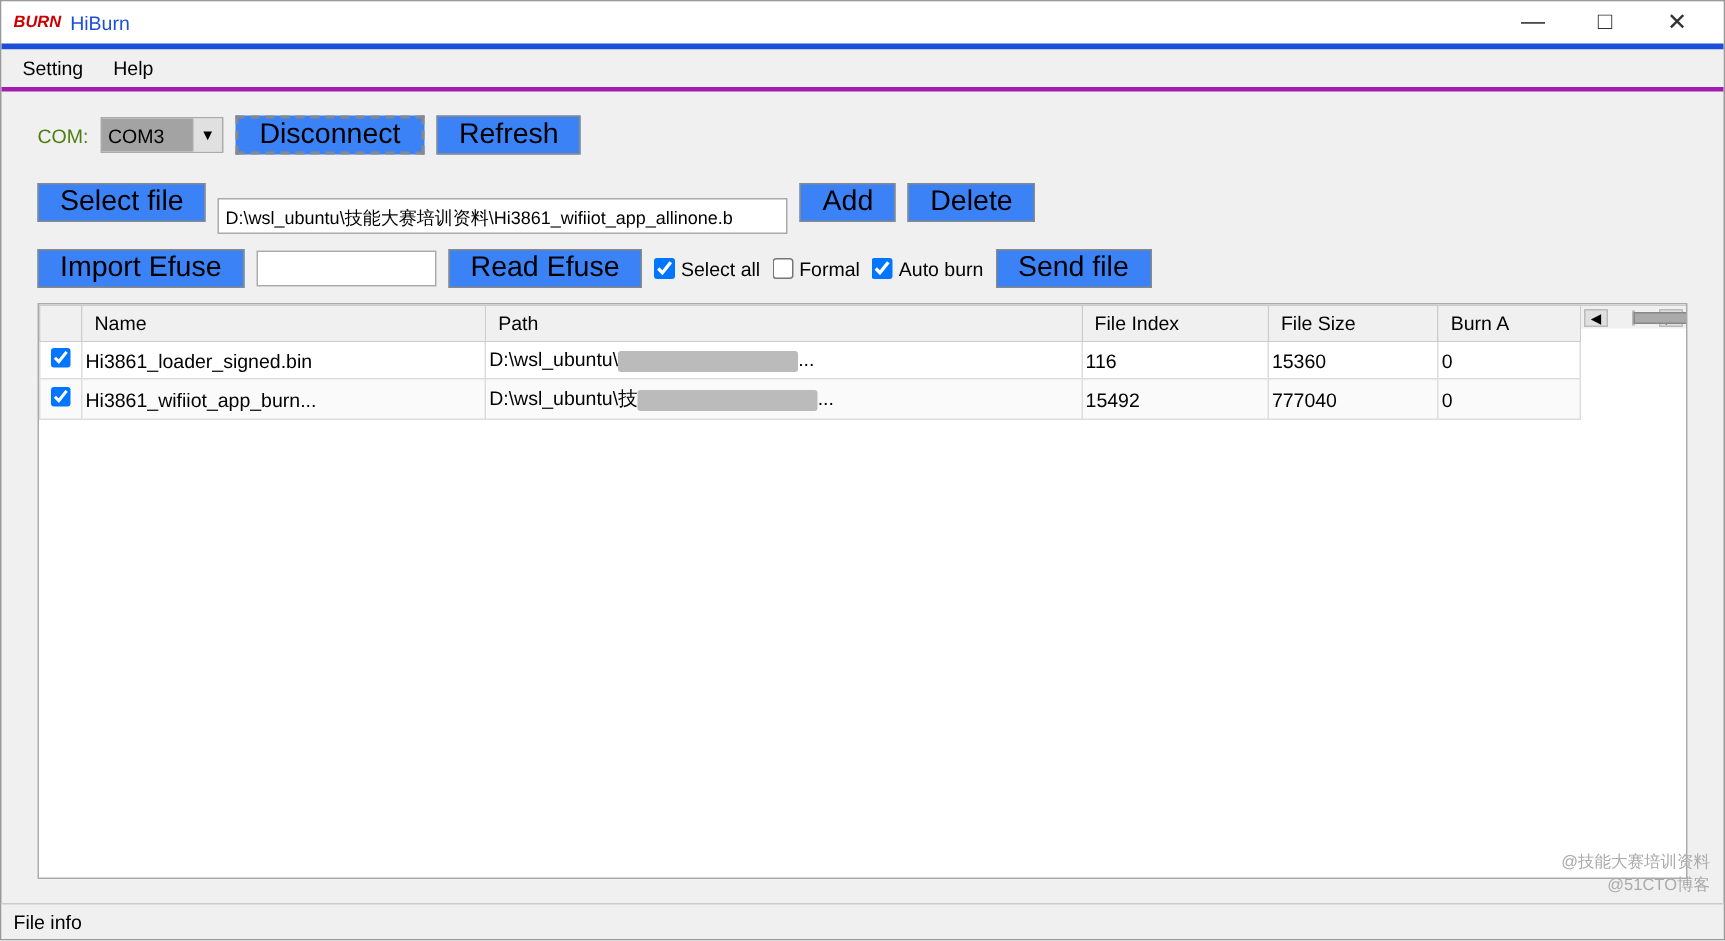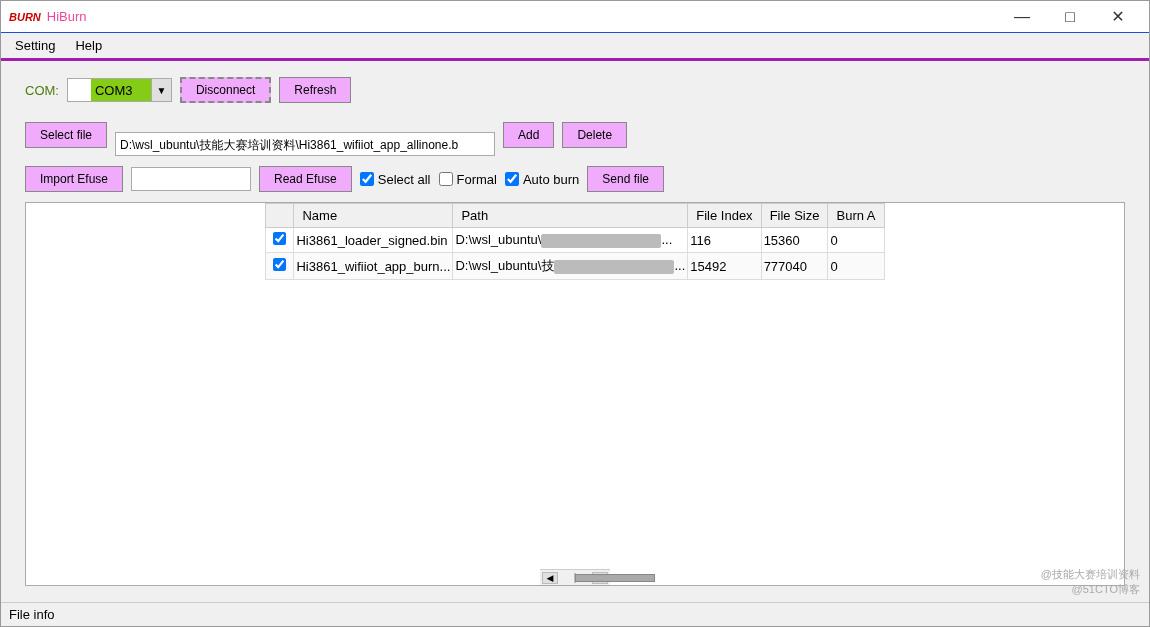--- a/index.html
+++ b/index.html
@@ -18,34 +18,34 @@
       border: 1px solid #999;
       display: flex;
       flex-direction: column;
     }
     .title-bar {
       background: #fff;
       height: 32px;
       display: flex;
       align-items: center;
       padding: 0 8px;
-      border-bottom: 1px solid #1d4ed8;
+      border-bottom: 4px solid #1d4ed8;
       flex-shrink: 0;
     }
     .title-bar-logo {
       color: #cc0000;
       font-weight: bold;
       font-size: 11px;
       margin-right: 6px;
       font-style: italic;
     }
     .title-bar-title {
       font-size: 13px;
       font-weight: normal;
-      color: #ec4899;
+      color: #1d4ed8;
       flex: 1;
     }
     .title-bar-controls {
       display: flex;
       gap: 2px;
     }
     .title-bar-btn {
       width: 46px;
       height: 28px;
       border: none;
@@ -94,42 +94,41 @@
       border: 1px solid #aaa;
       background: #fff;
       height: 24px;
     }
     .combo-input {
       border: none;
       outline: none;
       padding: 0 4px;
       font-size: 13px;
       width: 60px;
-      background: #84cc16;
+      background: #a3a3a3;
       height: 22px;
-      margin-left: 23px;
     }
     .combo-arrow {
       width: 20px;
       height: 22px;
       background: #e0e0e0;
       border-left: 1px solid #aaa;
       display: flex;
       align-items: center;
       justify-content: center;
       cursor: pointer;
       font-size: 10px;
     }
     .btn {
       height: 26px;
       padding: 0 14px;
       border: 1px solid #888;
-      background: #f0abfc;
-      cursor: pointer;
-      font-size: 12px;
+      background: #3b82f6;
+      cursor: pointer;
+      font-size: 19px;
       white-space: nowrap;
     }
     .btn-dashed {
       border: 2px dashed #888;
     }
     .file-input {
       border: 1px solid #aaa;
       background: #fff;
       height: 24px;
       padding: 0 4px;
@@ -181,22 +180,21 @@
       width: 14px;
       height: 14px;
       cursor: pointer;
     }
     .table-container {
       flex: 1;
       border: 1px solid #aaa;
       background: #fff;
       overflow: hidden;
       display: flex;
-      flex-direction: column;
-      align-items: center;
+      flex-direction: row;
     }
     .table-scroll {
       flex: 1;
       overflow-y: auto;
       overflow-x: auto;
     }
     table {
       width: 100%;
       border-collapse: collapse;
       font-size: 13px;

